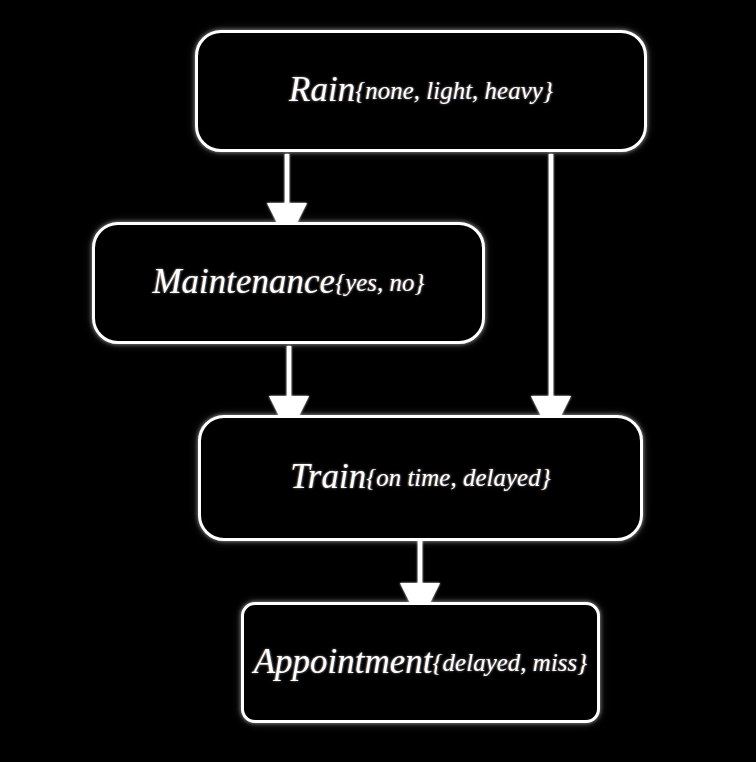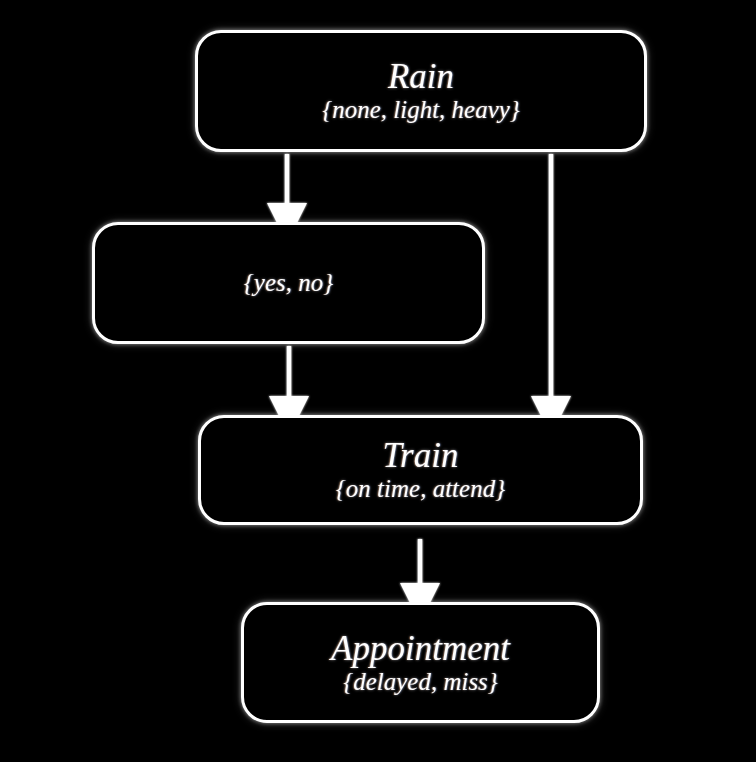--- a/index.html
+++ b/index.html
@@ -33,21 +33,21 @@
   }
 
   
   .node {
     position: absolute;
     box-sizing: border-box;
     background: #000000;
     border: 3px solid #ffffff;
     border-radius: 26px;
     display: flex;
-    flex-direction: column;
+    flex-direction: row;
     align-items: center;
     justify-content: center;
     box-shadow: 0 0 4px rgba(255,255,255,0.55),
                 0 0 10px rgba(255,255,255,0.20);
   }
 
   .node-name,
   .node-states {
     color: #ffffff;
     font-style: italic;
@@ -59,22 +59,22 @@
                  -1px 0 1px rgba(255,170,110,0.35),
                   1px 0 1px rgba(130,170,255,0.30);
   }
 
   .node-name  { font-size: 35px; margin-bottom: 2px; }
   .node-states{ font-size: 25px; }
 
   
   #node-rain        { left: 195px; top:  30px; width: 452px; height: 122px; }
   #node-maintenance { left:  92px; top: 222px; width: 393px; height: 122px; }
-  #node-train       { left: 198px; top: 415px; width: 445px; height: 110px; }
-  #node-appointment { left: 241px; top: 602px; width: 359px; height: 121px; }
+  #node-train       { left: 198px; top: 415px; width: 445px; height: 126px; }
+  #node-appointment { left: 241px; top: 602px; width: 359px; height: 121px; border-radius: 14px; }
 </style>
 </head>
 <body>
 
 <div id="diagram-canvas">
 
   <svg id="edge-layer" viewBox="0 0 756 762" width="756" height="762" xmlns="http://www.w3.org/2000/svg">
     <defs>
       <marker id="arrowhead" markerWidth="9" markerHeight="9" refX="1.2" refY="4.5" orient="auto" markerUnits="strokeWidth">
         <path d="M 0 0 L 9 4.5 L 0 9 z" fill="#ffffff"></path>
@@ -99,26 +99,27 @@
       <line x1="420" y1="539" x2="420" y2="588" marker-end="url(#arrowhead)"></line>
     </g>
   </svg>
 
   <div class="node" id="node-rain">
     <div class="node-name">Rain</div>
     <div class="node-states">{none, light, heavy}</div>
   </div>
 
   <div class="node" id="node-maintenance">
+    <div class="node-name">Maintenance</div>
     <div class="node-states">{yes, no}</div>
   </div>
 
   <div class="node" id="node-train">
     <div class="node-name">Train</div>
-    <div class="node-states">{on time, attend}</div>
+    <div class="node-states">{on time, delayed}</div>
   </div>
 
   <div class="node" id="node-appointment">
     <div class="node-name">Appointment</div>
     <div class="node-states">{delayed, miss}</div>
   </div>
 
 </div>
 
 </body></html>

